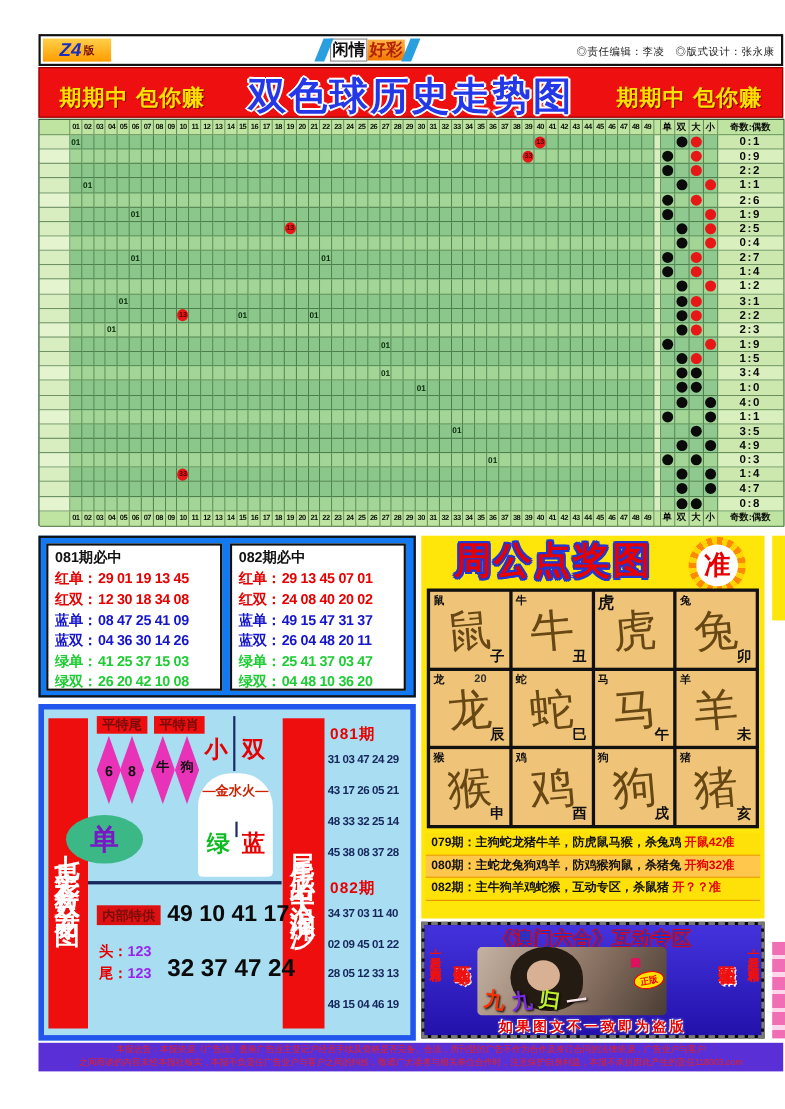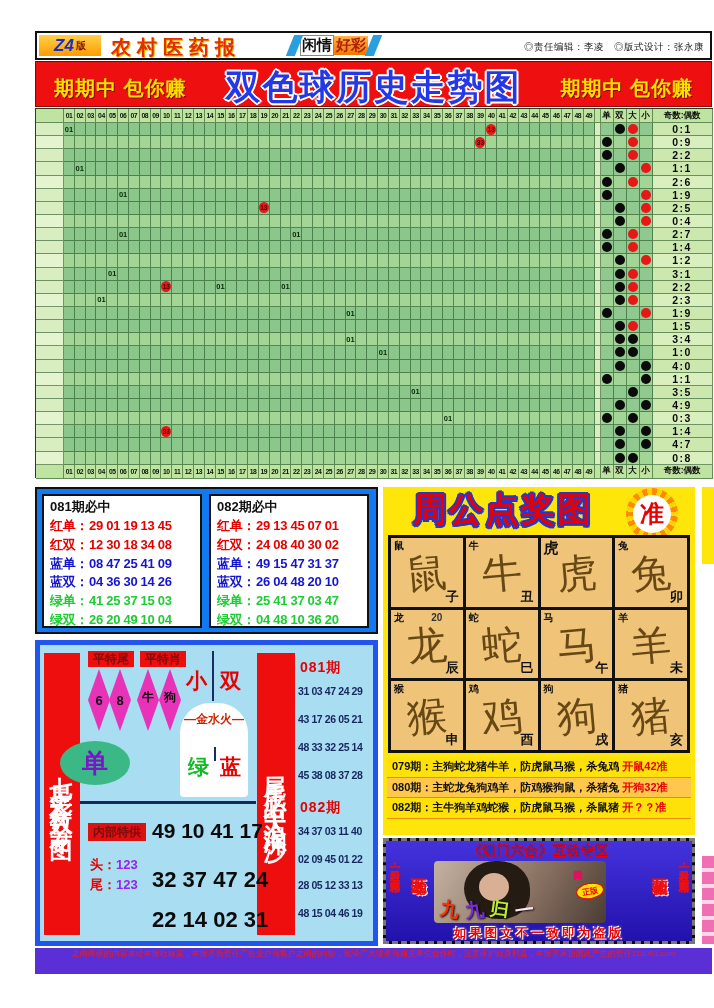--- a/index.html
+++ b/index.html
@@ -80,21 +80,21 @@
   #zlines{position:absolute;left:4px;top:270px;width:304px;}
   .zline{height:19.5px;line-height:19.5px;padding-left:5px;font-size:11px;font-weight:bold;color:#111;
     border-bottom:1px solid #e89000;white-space:nowrap;}
   .zline:nth-child(odd){background:#ffe10a;}
   .zline:nth-child(even){background:#ffc84d;}
   .zline .zresult{color:#e60000;margin-left:3px;}
 
   
   #macau{left:383px;top:838px;width:312px;height:106px;background:#0a0a0a;border:3px dashed #777;box-sizing:border-box;}
   #macau-inner{position:absolute;inset:0;background:linear-gradient(180deg,#4433dd,#2211aa);}
-  #macau-title{position:absolute;left:0;right:0;top:1px;text-align:center;font-size:13px;font-weight:bold;color:#2233cc;letter-spacing:1px;
+  #macau-title{position:absolute;left:0;right:0;top:1px;text-align:center;font-size:17px;font-weight:bold;color:#2233cc;letter-spacing:1px;
     text-shadow:-1px 0 #e00,1px 0 #e00,0 -1px #e00,0 1px #e00;}
   .vtext{writing-mode:vertical-rl;text-orientation:upright;font-weight:bold;color:#ee1111;}
   #macau-left-edge{position:absolute;left:1px;top:20px;height:78px;font-size:11px;}
   #macau-left-inner{position:absolute;left:22px;top:25px;height:72px;font-size:16px;text-shadow:1px 1px 0 #fff;}
   #macau-right-inner{position:absolute;right:22px;top:25px;height:72px;font-size:16px;text-shadow:1px 1px 0 #fff;}
   #macau-right-edge{position:absolute;right:1px;top:20px;height:78px;font-size:11px;}
   #photo{position:absolute;left:48px;top:20px;width:172px;height:62px;border-radius:4px;overflow:hidden;
     background:linear-gradient(120deg,#c5b2a2,#8a7263 55%,#4a3d34);}
   #photo-hair{position:absolute;left:30px;top:0px;width:66px;height:58px;background:#241b12;border-radius:50% 50% 45% 55%;}
   #photo-face{position:absolute;left:45px;top:12px;width:30px;height:28px;background:#d8b094;border-radius:50%;}
@@ -147,21 +147,20 @@
 </head>
 <body>
 
 <div id="page">
 
   <div id="header-bar" class="abs">
     <div id="edition-block" class="abs">
       <span id="edition-code">Z4</span>
       <span id="edition-suffix">版</span>
     </div>
-    <div id="paper-name" class="abs">农村医药报</div>
     <div id="logo" class="abs">
       <span class="slash"></span>
       <span id="logo-left">闲情</span>
       <span id="logo-right">好彩</span>
       <span class="slash"></span>
     </div>
     <div id="credits" class="abs">◎责任编辑：李凌　◎版式设计：张永康</div>
   </div>
 
   <div id="banner" class="abs">
@@ -1938,28 +1937,28 @@
     </div>
 
   <div id="predict-panel" class="abs">
     <div class="pbox" style="left:5px;" id="pbox0">
         <div class="pbox-title">081期必中</div>
         <div class="prow c-red"><span class="plabel">红单：</span><span>29 01 19 13 45</span></div>
         <div class="prow c-red"><span class="plabel">红双：</span><span>12 30 18 34 08</span></div>
         <div class="prow c-blue"><span class="plabel">蓝单：</span><span>08 47 25 41 09</span></div>
         <div class="prow c-blue"><span class="plabel">蓝双：</span><span>04 36 30 14 26</span></div>
         <div class="prow c-green"><span class="plabel">绿单：</span><span>41 25 37 15 03</span></div>
-        <div class="prow c-green"><span class="plabel">绿双：</span><span>26 20 49 10 04</span></div>
+        <div class="prow c-green"><span class="plabel">绿双：</span><span>26 20 42 10 08</span></div>
       </div>
     <div class="pbox" style="left:172px;" id="pbox1">
         <div class="pbox-title">082期必中</div>
         <div class="prow c-red"><span class="plabel">红单：</span><span>29 13 45 07 01</span></div>
-        <div class="prow c-red"><span class="plabel">红双：</span><span>24 08 40 30 02</span></div>
+        <div class="prow c-red"><span class="plabel">红双：</span><span>24 08 40 20 02</span></div>
         <div class="prow c-blue"><span class="plabel">蓝单：</span><span>49 15 47 31 37</span></div>
-        <div class="prow c-blue"><span class="plabel">蓝双：</span><span>26 04 48 20 10</span></div>
+        <div class="prow c-blue"><span class="plabel">蓝双：</span><span>26 04 48 20 11</span></div>
         <div class="prow c-green"><span class="plabel">绿单：</span><span>25 41 37 03 47</span></div>
         <div class="prow c-green"><span class="plabel">绿双：</span><span>04 48 10 36 20</span></div>
       </div>
   </div>
 
   <div id="zhougong" class="abs">
     <div id="zg-title">周公点奖图</div>
     <div id="zg-badge">
       <div id="zg-badge-inner">准</div>
     </div>
@@ -2022,21 +2021,21 @@
         </div>
         <div class="zcell">
           <div class="z-art">猪</div>
           <div class="z-name">猪</div>
           <div class="z-branch">亥</div>
         </div>
       </div>
     <div id="zlines">
         <div class="zline"><span>079期：主狗蛇龙猪牛羊，防虎鼠马猴，杀兔鸡</span><span class="zresult">开鼠42准</span></div>
         <div class="zline"><span>080期：主蛇龙兔狗鸡羊，防鸡猴狗鼠，杀猪兔</span><span class="zresult">开狗32准</span></div>
-        <div class="zline"><span>082期：主牛狗羊鸡蛇猴，防虎鼠马猴，杀鼠猪</span><span class="zresult">开？？准</span></div>
+        <div class="zline"><span>082期：主牛狗羊鸡蛇猴，互动专区，杀鼠猪</span><span class="zresult">开？？准</span></div>
       </div>
   </div>
 
   <div id="macau" class="abs">
     <div id="macau-inner">
       <div id="macau-title">《澳门六合》互动专区</div>
       <div id="macau-left-edge" class="vtext">一起看，更精彩！</div>
       <div id="macau-left-inner" class="vtext">互动专区</div>
       <div id="photo">
         <div id="photo-hair"></div>
@@ -2088,22 +2087,22 @@
         <div class="qx-numrow" style="top: 262px;">48 15 04 46 19</div>
       </div>
     <div id="qx-rule"></div>
     <div id="qx-neibu">内部特供</div>
     <div class="qx-bignum" style="left:112px;top:174px;font-size:21px;">49 10 41 17</div>
     <div id="qx-ht">
       <div><span class="hl">头：</span><span class="hv">123</span></div>
       <div><span class="hl">尾：</span><span class="hv">123</span></div>
     </div>
     <div class="qx-bignum" style="left:112px;top:222px;font-size:22px;">32 37 47 24</div>
-    <div class="qx-bignum" style="left:112px;top:262px;font-size:22px;">22 14 02 31</div>
   </div>
 
   <div id="disclaimer" class="abs">
+    <div>本报忠告：本报依据《广告法》查验广告业主登记户经营手续及资格是否完备、合法，所刊登的广告不作为合作及签订合同的法律依据，广告业户与客户</div>
     <div>之间商谈的内容未经本报社核实，本报不负责任广告业户与客户之间的纠纷，敬请广大读者与相关单位合作时，注意保护自身利益，本报不承担因此产生的责任118003.com</div>
   </div>
 
   <div id="strip-yellow" class="abs"></div>
   <div id="strip-pink" class="abs"></div>
 </div>
 
 </body></html>

